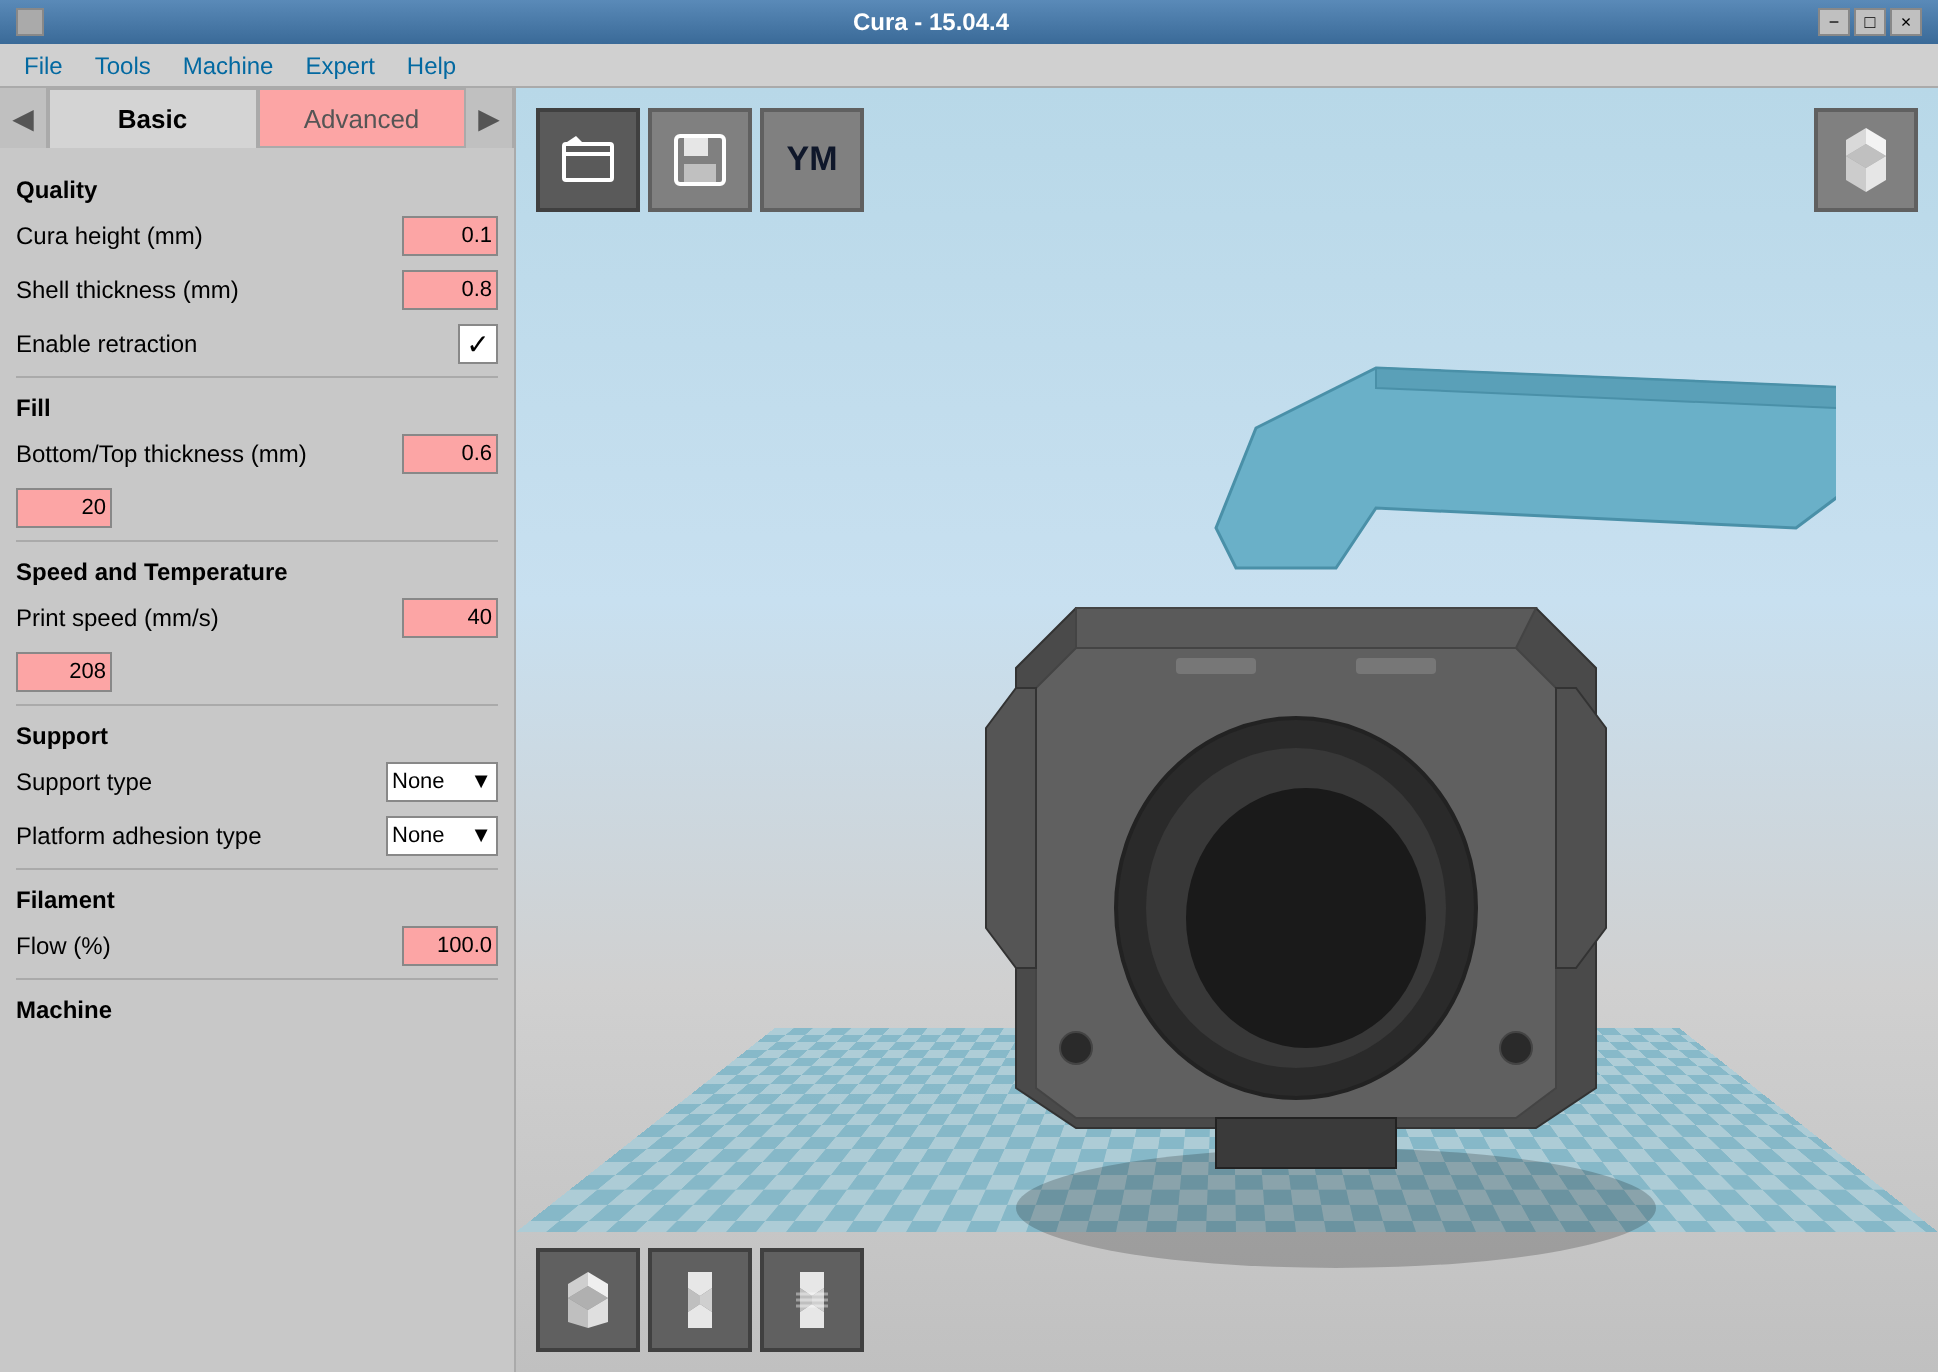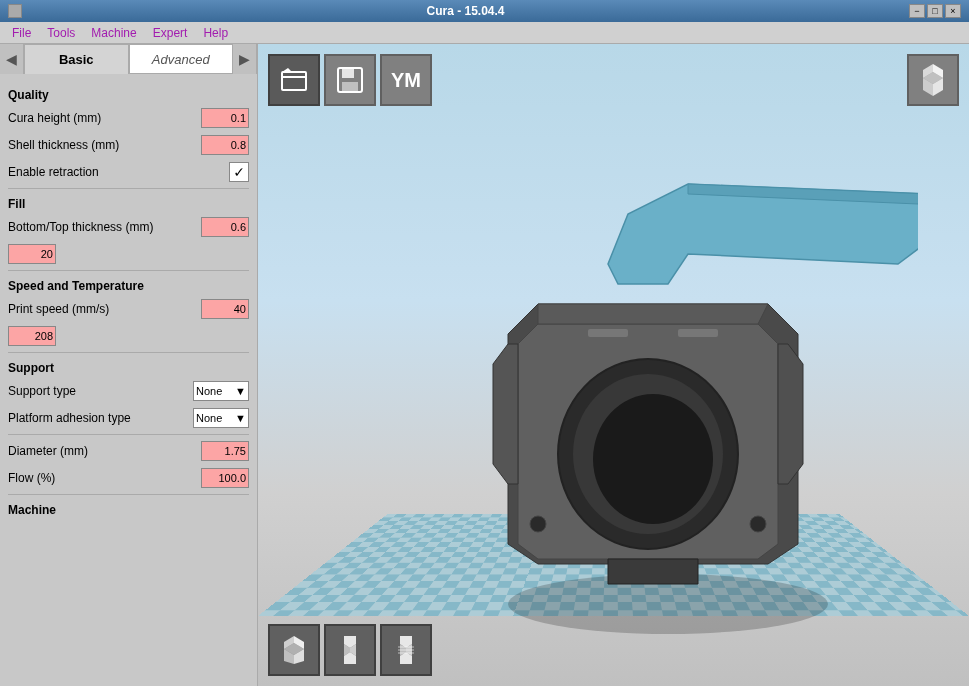--- a/index.html
+++ b/index.html
@@ -32,21 +32,21 @@
       height: 22px;
       background: #d0d0d0;
       display: flex; align-items: center;
       padding: 0 4px;
       border-bottom: 1px solid #aaa;
     }
     .menu-item {
       padding: 2px 8px;
       font-size: 12px;
       cursor: pointer;
-      color: #a21caf;
+      color: #0369a1;
     }
 
     
     .main-layout {
       display: flex;
       height: calc(686px - 22px - 22px);
     }
 
     
     .sidebar {
@@ -78,23 +78,22 @@
       font-size: 13px;
       cursor: pointer;
       border: 1px solid #aaa;
     }
     .tab-btn.active {
       background: #d4d4d4;
       font-weight: bold;
       border-bottom: none;
     }
     .tab-btn.inactive {
-      background: #ffffff;
+      background: #fca5a5;
       color: #555;
-      font-style: italic;
     }
 
     
     .sidebar-content {
       flex: 1;
       overflow-y: auto;
       padding: 6px 8px;
     }
     .sidebar-content::-webkit-scrollbar { width: 8px; }
     .sidebar-content::-webkit-scrollbar-thumb { background: #aaa; }
@@ -318,25 +317,22 @@
       <div class="form-row">
         <span class="form-label">Platform adhesion type</span>
         <div class="form-dropdown">
           <span>None</span>
           <span>▼</span>
         </div>
       </div>
 
       <div class="sidebar-divider"></div>
 
-
-      <div class="form-row">
-        <span class="form-label">Diameter (mm)</span>
-        <input class="form-input" type="text" value="1.75" style="">
-      </div>
+      <div class="section-header">Filament</div>
+
 
       <div class="form-row">
         <span class="form-label">Flow (%)</span>
         <input class="form-input" type="text" value="100.0" style="">
       </div>
 
       <div class="sidebar-divider"></div>
 
       <div class="section-header">Machine</div>
 
@@ -386,21 +382,21 @@
           <path d="M10 4 L14 8 L4 8" fill="white"></path>
         </svg>
       </div>
       <div class="toolbar-btn">
         <svg width="32" height="32" viewBox="0 0 32 32">
           <rect x="4" y="4" width="24" height="24" rx="2" fill="none" stroke="white" stroke-width="2"></rect>
           <rect x="8" y="4" width="12" height="10" fill="white" opacity="0.8"></rect>
           <rect x="8" y="18" width="16" height="10" fill="white" opacity="0.5"></rect>
         </svg>
       </div>
-      <div class="toolbar-btn" style="font-size:20px; font-weight:bold; color:#ffffff;">
+      <div class="toolbar-btn" style="font-size:17px; font-weight:bold; color:#0f172a;">
         <span>YM</span>
       </div>
     </div>
 
     <div class="viewport-toolbar-top-right">
       <div class="toolbar-btn">
         <svg width="32" height="36" viewBox="0 0 32 36">
           <path d="M16 2 L26 8 L26 16 L16 10 Z" fill="white" opacity="0.9"></path>
           <path d="M16 2 L6 8 L6 16 L16 10 Z" fill="white" opacity="0.7"></path>
           <path d="M6 16 L16 22 L26 16 L16 10 Z" fill="white" opacity="0.5"></path>

